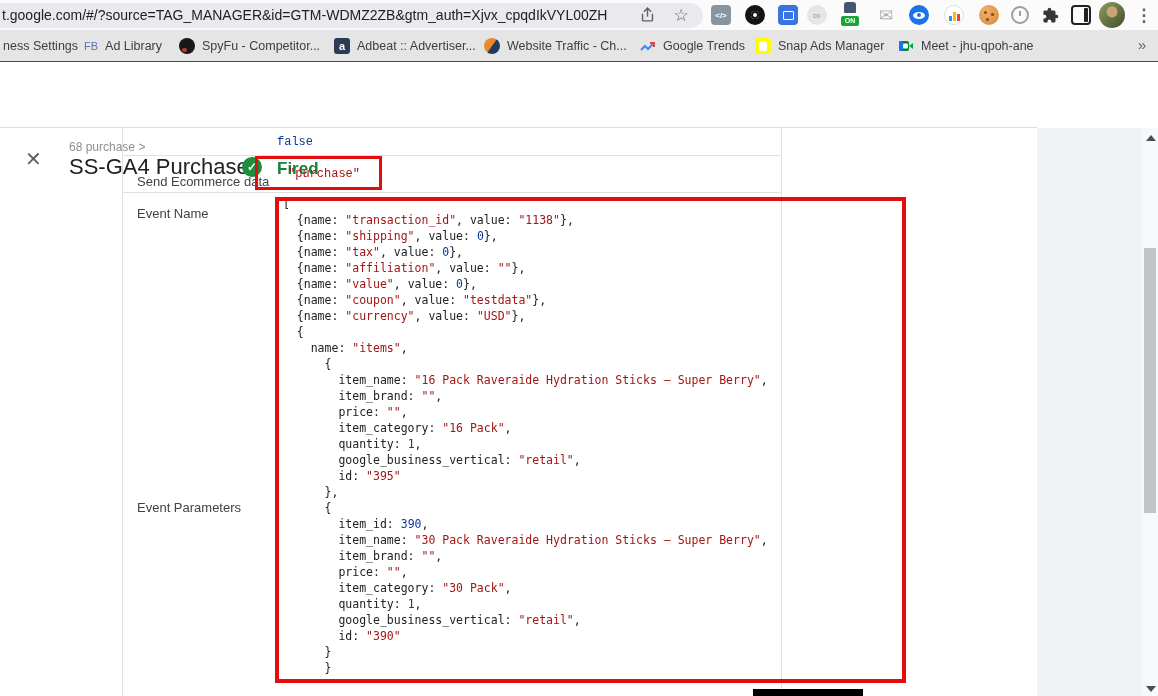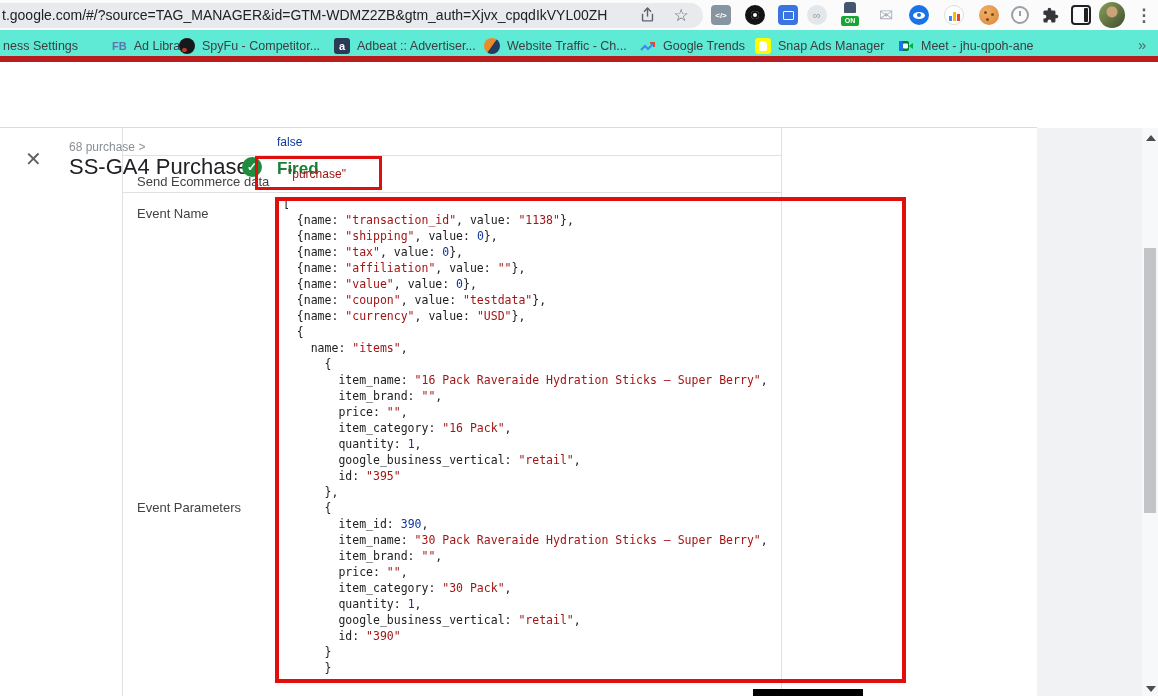--- a/index.html
+++ b/index.html
@@ -41,24 +41,24 @@
   .ext-clock{width:18px;height:18px;border-radius:50%;border:2px solid #9aa0a6;box-sizing:border-box;position:relative;}
   .ext-clock:after{content:"";position:absolute;left:6px;top:3px;width:2px;height:5px;background:#9aa0a6;}
   .ext-window{width:16px;height:16px;border:2.5px solid #202124;border-radius:4px;position:relative;}
   .ext-window:after{content:"";position:absolute;right:1px;top:1px;bottom:1px;width:4px;background:#202124;border-radius:1px;}
   .avatar{width:26px;height:26px;border-radius:50%;
           background:radial-gradient(circle at 50% 38%,#caa379 0 5px,transparent 6px),
                      linear-gradient(135deg,#8aa05a,#3f4d2e);}
   .menu-dots{color:#5f6368;font-size:17px;font-weight:bold;}
 
   
-  .bookmarks-bar{left:0;top:30px;width:1158px;height:32px;background:#5eead4;border-bottom:6px solid #b91c1c;box-sizing:border-box;}
+  .bookmarks-bar{left:0;top:30px;width:1158px;height:32px;background:#e5e5e5;border-bottom:1px solid #b91c1c;box-sizing:border-box;}
   .bm{position:absolute;top:0;height:31px;display:flex;align-items:center;gap:7px;
       font-size:12.5px;color:#3c4043;white-space:nowrap;}
-  .fb-ic{color:#5b76a8;font-weight:bold;font-size:11px;margin-left:28px;}
+  .fb-ic{color:#5b76a8;font-weight:normal;font-size:11px;}
   .spyfu-ic{width:16px;height:16px;border-radius:50%;background:#17181c;position:relative;}
   .spyfu-ic:after{content:"";position:absolute;left:3px;bottom:2px;width:5px;height:4px;background:#c0392b;border-radius:2px;}
   .adbeat-ic{width:16px;height:16px;border-radius:3px;background:#2b3a55;color:#fff;font-size:11px;font-weight:bold;
              display:flex;align-items:center;justify-content:center;}
   .swirl-ic{width:16px;height:16px;border-radius:50%;background:linear-gradient(125deg,#e98a2b 48%,#233b5e 52%);}
   .snap-ic{width:16px;height:16px;border-radius:3px;background:#fffc00;position:relative;}
   .snap-ic:after{content:"";position:absolute;left:4px;top:3px;width:8px;height:10px;background:#fff;
              border-radius:4px 4px 2px 2px;}
   .bm-chevron{position:absolute;top:6px;left:1138px;color:#5f6368;font-size:15px;}
 
@@ -78,21 +78,21 @@
   .sb-thumb{left:1144px;top:248px;width:12px;height:265px;background:#c2c4c8;}
   .tri-up{left:1146px;top:135px;width:0;height:0;border-left:5px solid transparent;
           border-right:5px solid transparent;border-bottom:6px solid #4a4d52;}
   .tri-down{left:1146px;top:686px;width:0;height:0;border-left:5px solid transparent;
           border-right:5px solid transparent;border-top:6px solid #4a4d52;}
 
   
   .vline{width:1px;background:#e0e0e0;}
   .hline{height:1px;background:#e0e0e0;}
   .row-label{font-size:13px;color:#424242;margin-top:40px;}
-  .mono{font-family:Liberation Sans, sans-serif;font-size:12px;}
+  .mono{font-family:Liberation Mono, monospace;font-size:12px;}
   .tok-num,.val-num{color:#0e36a0;}
   .tok-str,.val-str{color:#a31515;}
 
   
   .code{left:283px;top:196px;width:620px;font-family:"DejaVu Sans Mono",monospace;
         font-size:11.5px;line-height:16px;color:#202124;}
   .code-line{white-space:pre;height:16px;}
 
   
   .red-box{border:3px solid #e10e0e;box-sizing:border-box;pointer-events:none;z-index:6;}

